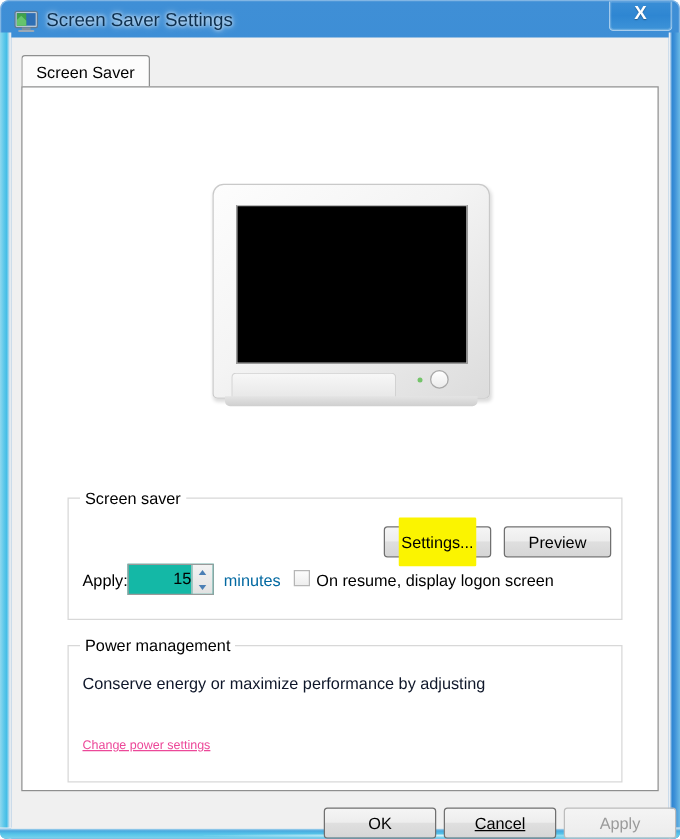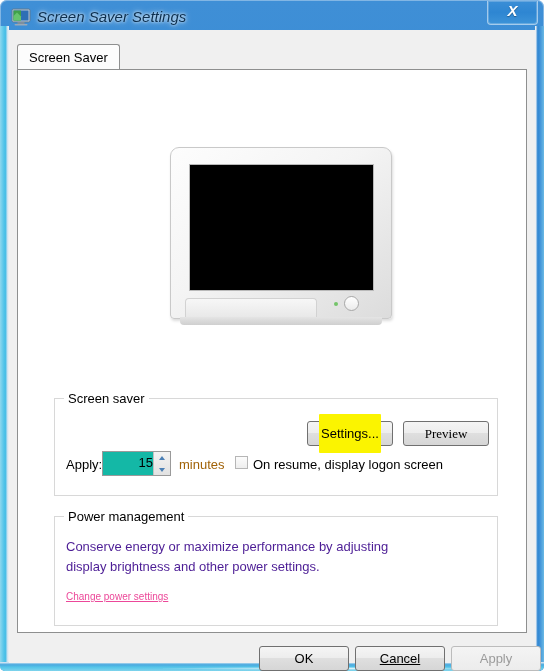--- a/index.html
+++ b/index.html
@@ -56,21 +56,20 @@
     left: 30%; right: 8%; bottom: 1px; height: 3px;
     background: radial-gradient(ellipse at center, rgba(255,255,255,0.85) 0%, rgba(255,255,255,0) 75%);
   }
 
   
   #titlebar {
     position: absolute;
     left: 0; top: 0;
     width: 544px;
     height: 38px;
-    font-style: italic;
   }
   #title-icon {
     position: absolute;
     left: 11px; top: 8px;
     width: 20px; height: 18px;
   }
   #title-text {
     position: absolute;
     left: 37px; top: 8px;
     font-size: 15px;
@@ -255,21 +254,21 @@
     border-radius: 3px;
     box-sizing: border-box;
     text-align: center;
     font-size: 13px;
     color: #000000;
     line-height: 23px;
     cursor: default;
     white-space: nowrap;
   }
   #btn-settings { left: 252px; top: 22px; width: 86px; }
-  #btn-preview  { left: 348px; top: 22px; width: 86px; font-family: Liberation Serif, serif; }
+  #btn-preview  { left: 348px; top: 22px; width: 86px; }
   .highlight {
     background: #fbf400;
     padding: 12px 2px;
     border-radius: 1px;
   }
 
   
   #wait-label {
     position: absolute;
     left: 11px; top: 58px;
@@ -312,21 +311,21 @@
     width: 0; height: 0;
     border-left: 3.5px solid transparent;
     border-right: 3.5px solid transparent;
   }
   .spin-btn.up .spin-arrow   { border-bottom: 4px solid #4b7fb5; }
   .spin-btn.down .spin-arrow { border-top: 4px solid #4b7fb5; }
 
   #minutes-label {
     position: absolute;
     left: 124px; top: 58px;
-    font-size: 13px; color: #a16207;
+    font-size: 13px; color: #0369a1;
   }
   #chk-logon {
     position: absolute;
     left: 180px; top: 57px;
     width: 13px; height: 13px;
     background: linear-gradient(to bottom, #fcfcfc, #eeeeee);
     border: 1px solid #b6b6b6;
     box-sizing: border-box;
     cursor: default;
   }
@@ -336,21 +335,21 @@
     font-size: 13px; color: #000000;
     white-space: nowrap;
     cursor: default;
   }
 
   
   .power-line {
     position: absolute;
     left: 11px;
     font-size: 13px;
-    color: #4c1d95;
+    color: #0f172a;
     white-space: nowrap;
   }
   #power-line1 { top: 22px; }
   #power-line2 { top: 42px; }
   #power-link {
     position: absolute;
     left: 11px; top: 74px;
     font-size: 10px;
     color: #ec4899;
     text-decoration: underline;
@@ -448,21 +447,20 @@
 
         <div id="minutes-label">minutes</div>
 
         <div id="chk-logon"></div>
         <div id="chk-logon-label">On resume, display logon screen</div>
       </div>
 
       <div class="groupbox" id="group-power">
         <div class="group-title">Power management</div>
         <div class="power-line" id="power-line1">Conserve energy or maximize performance by adjusting</div>
-        <div class="power-line" id="power-line2">display brightness and other power settings.</div>
         <div id="power-link">Change power settings</div>
       </div>
 
     </div>
 
     <div id="btn-ok">OK</div>
     <div id="btn-cancel">Cancel</div>
     <div id="btn-apply">Apply</div>
 
   </div>

